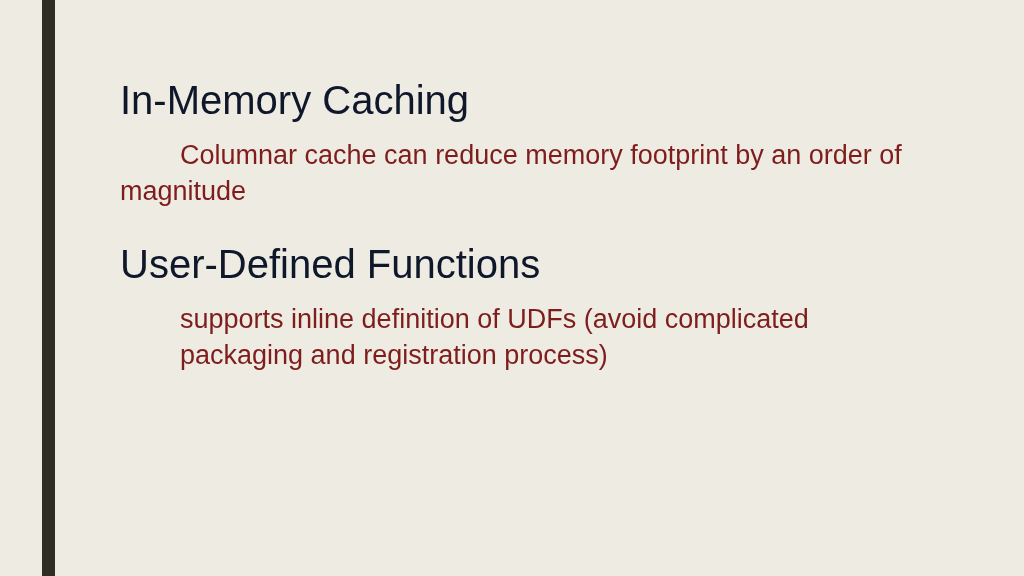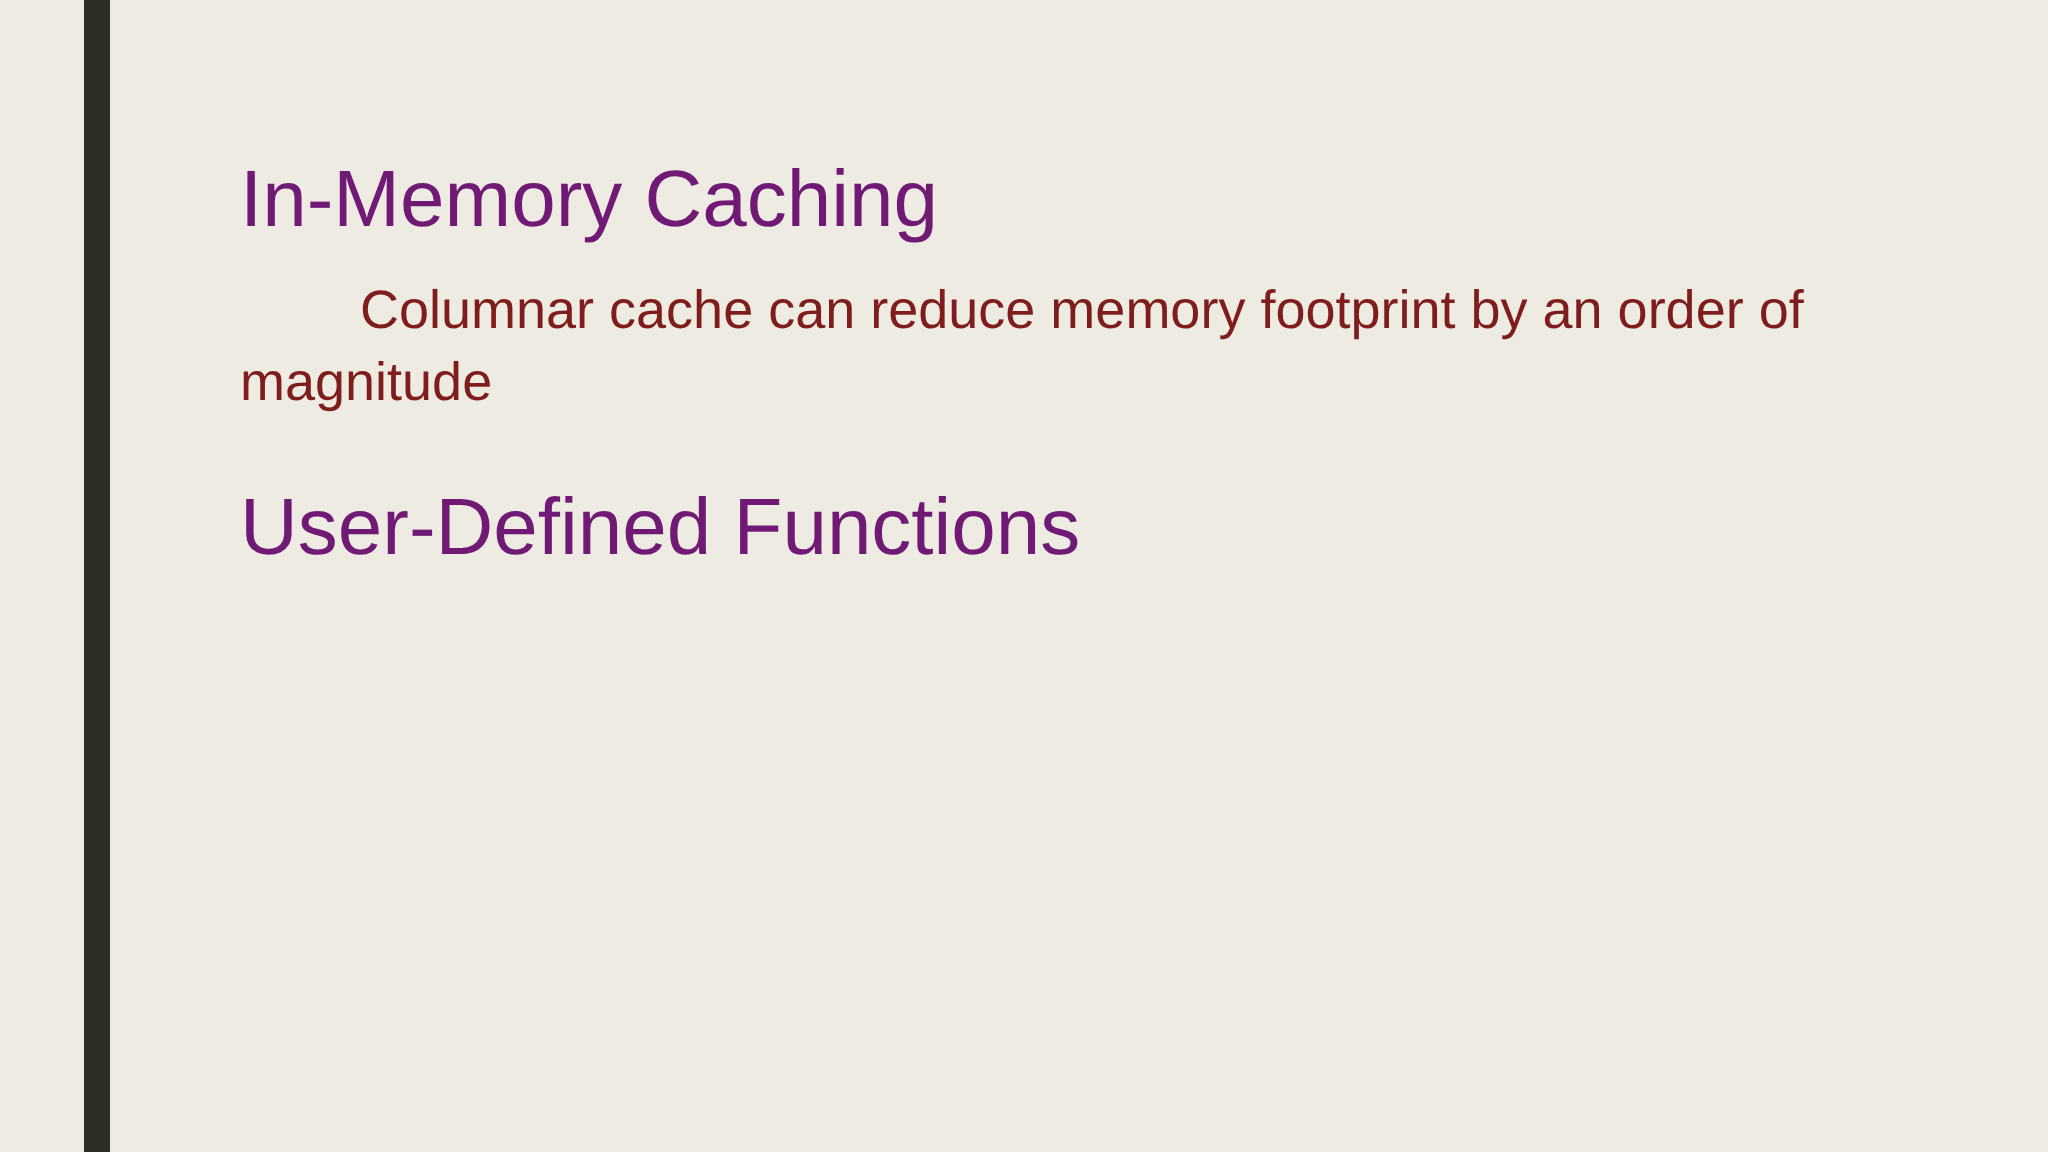--- a/index.html
+++ b/index.html
@@ -26,21 +26,21 @@
     }
     .content {
       position: absolute;
       left: 120px;
       top: 78px;
       width: 800px;
     }
     .heading {
       font-size: 40px;
       font-weight: 400;
-      color: #701a75;
+      color: #0f172a;
       margin-bottom: 14px;
       letter-spacing: 0px;
     }
     .body-text {
       font-size: 27px;
       font-weight: 400;
       color: #7f1d1d;
       line-height: 1.35;
       margin-bottom: 32px;
     }
@@ -58,14 +58,15 @@
 <body>
 
 <div class="accent-bar"></div>
 
 <div class="content">
   <h1 class="heading">In-Memory Caching</h1>
   <p class="body-text first-indent">Columnar cache can reduce memory footprint by an order of magnitude</p>
 
   <div class="section2">
     <h1 class="heading">User-Defined Functions</h1>
+    <p class="body-text second">supports inline definition of UDFs (avoid complicated  packaging and registration process)</p>
   </div>
 </div>
 
 </body></html>

